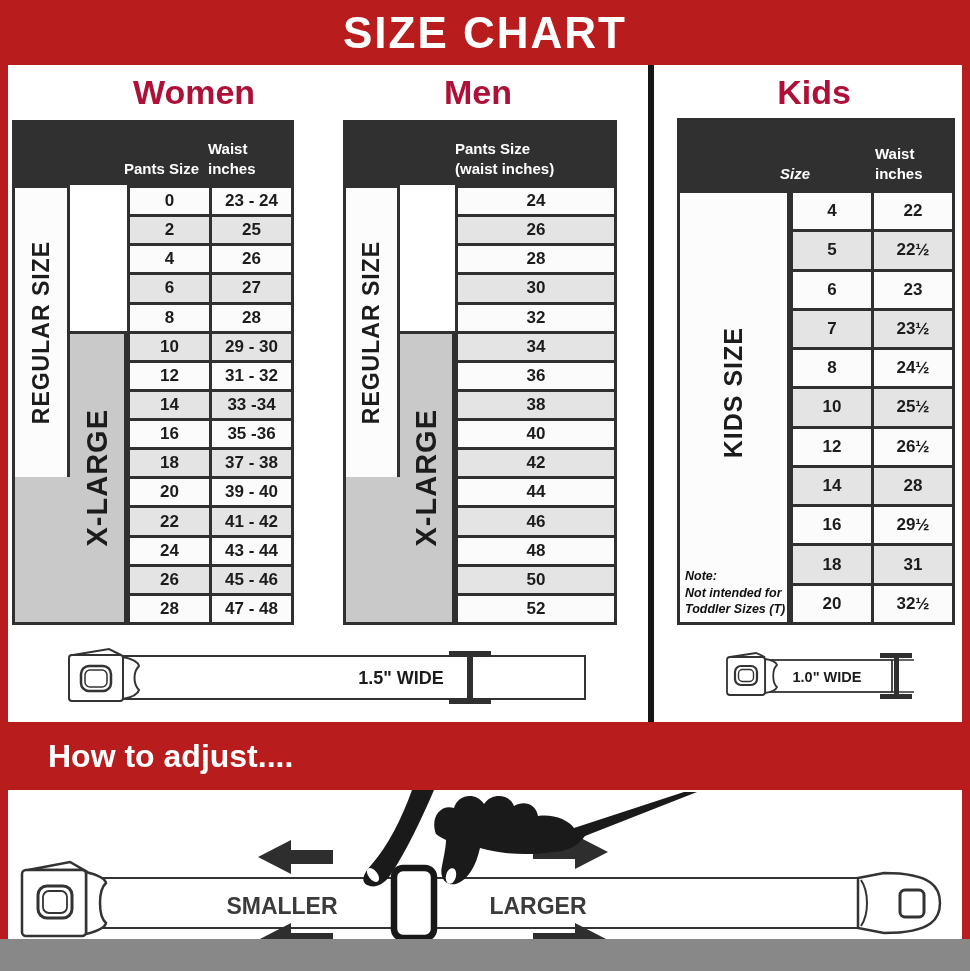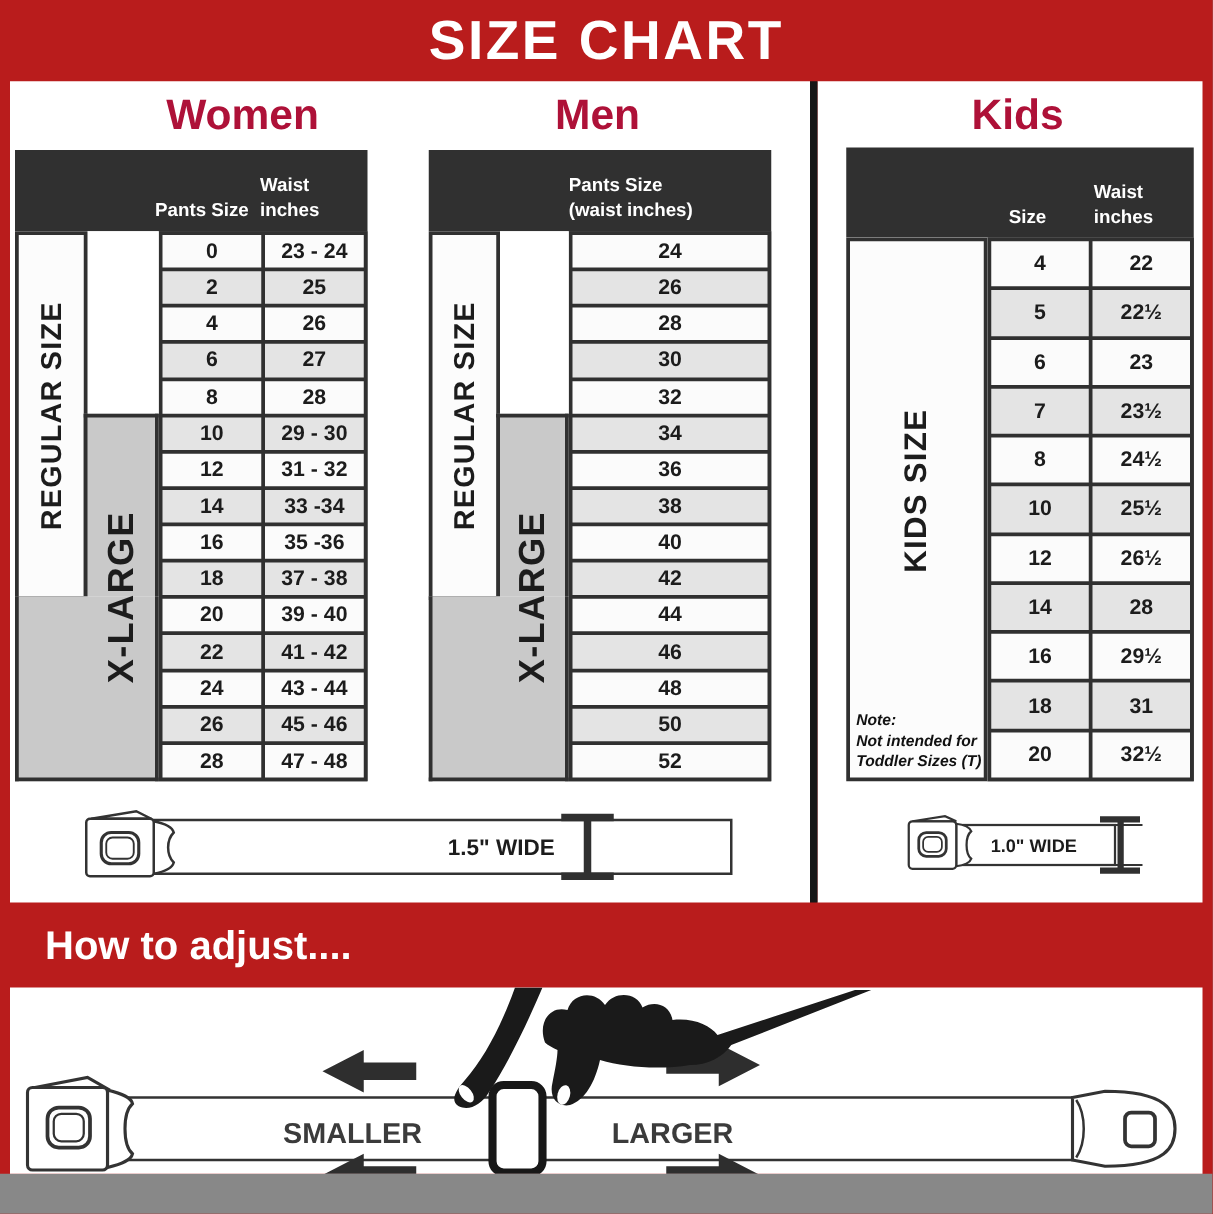--- a/index.html
+++ b/index.html
@@ -62,21 +62,21 @@
     border:3px solid #303030; }
   .kids-note { position:absolute; left:5px; bottom:5px; width:102px;
     font-size:12.5px; font-weight:700; color:#111; line-height:1.3; white-space:pre-line;font-style:italic; }
 
   
   svg text { font-family:"Liberation Sans", sans-serif; }
 
   
   .adjust-bar { left:0; top:722px; width:970px; height:68px;
     display:flex; align-items:center; color:#fff;
-    font-size:32px; font-weight:700; padding-left:36px; }
+    font-size:32px; font-weight:700; padding-left:48px; }
   #bottom-panel { left:8px; top:790px; width:954px; height:170px; }
   .adj-label { position:absolute; top:98px; height:36px; display:flex;
     align-items:center; justify-content:center;
     font-size:23px; font-weight:700; color:#3b3b3b; }
   #smaller-label { left:186px; width:176px; }
   #larger-label  { left:430px; width:160px;padding-left:40px; }
 </style>
 </head>
 <body>
 
@@ -195,21 +195,21 @@
       </g>
       <text x="338" y="41" text-anchor="middle" font-size="18" font-weight="bold" fill="#1c1c1c">1.5" WIDE</text>
     </svg>
   </div>
 
   <div id="right-panel" class="abs panel">
     <div class="abs col-heading" style="left:20px;top:8px;width:280px;">Kids</div>
 
     <div id="kids-table" class="size-table">
       <div class="thead">
-        <div class="hlabel" style="left:130px;width:85px;">Size</div>
+        <div class="hlabel" style="left:103px;width:85px;font-style:italic;">Size</div>
         <div class="hlabel" style="left:198px;width:78px;">Waist
 inches</div>
       </div>
       <div class="tbody">
         <div class="kids-label-box">
           <div class="abs vwrap" style="left:0;top:0;width:107px;height:400px;">
             <span class="vtext" style="font-size:25px;">KIDS SIZE</span>
           </div>
           <div class="kids-note">Note:
 Not intended for

